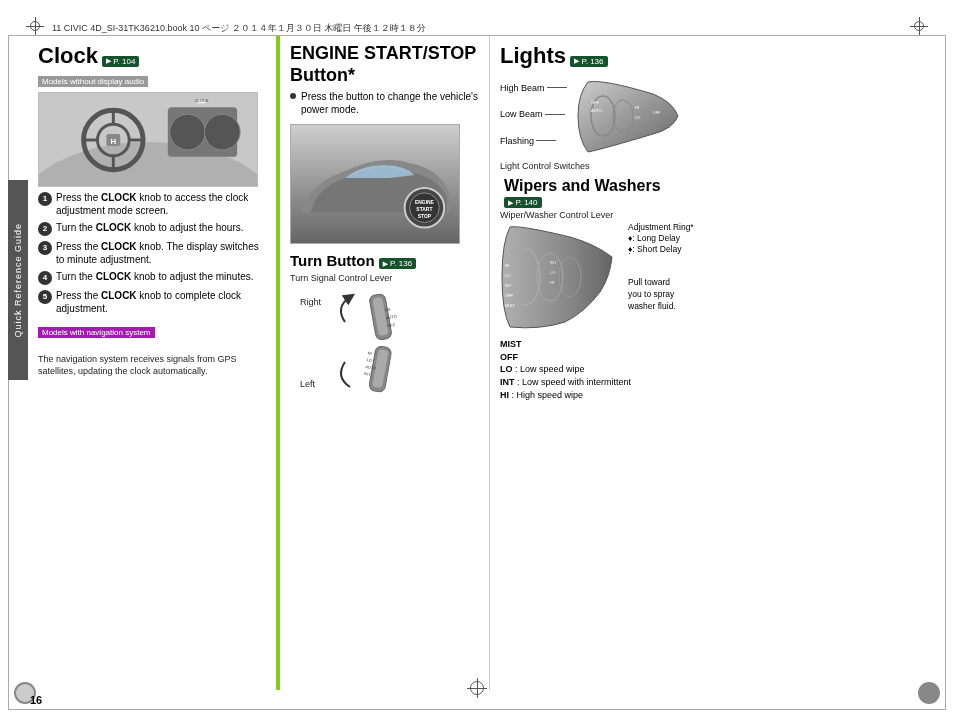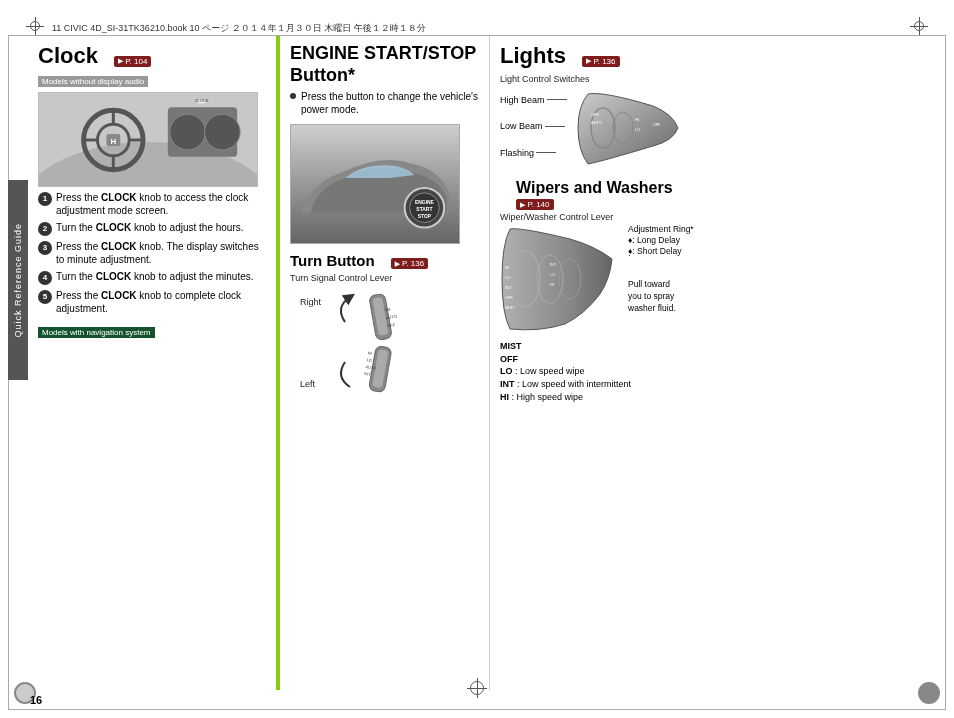--- a/index.html
+++ b/index.html
@@ -128,26 +128,26 @@
       font-size: 15px;
       font-weight: bold;
       color: #000;
       margin-bottom: 2px;
     }
 
     
     .page-ref {
       display: inline-flex;
       align-items: center;
-      background: #7f1d1d;
+      background: #14532d;
       color: #fff;
       font-size: 8px;
       padding: 1px 4px;
       border-radius: 2px;
-      margin-left: 16px;
+      margin-left: 4px;
       vertical-align: middle;
     }
     .page-ref::before {
       content: '▶';
       margin-right: 2px;
       font-size: 7px;
     }
 
     
     .model-label {
@@ -404,21 +404,22 @@
           <span class="step-num">4</span>
           <span class="step-text">Turn the <b>CLOCK</b> knob to adjust the minutes.</span>
         </div>
         <div class="step">
           <span class="step-num">5</span>
           <span class="step-text">Press the <b>CLOCK</b> knob to complete clock adjustment.</span>
         </div>
       </div>
 
       <div class="nav-note">
-        <span class="nav-note .model-label-green" style="background:#14532d;color:#fff;font-size:8px;padding:1px 4px;display:inline-block;margin-bottom:16px;">Models with navigation system</span>
+        <span class="nav-note .model-label-green" style="background:#a21caf;color:#fff;font-size:8px;padding:1px 4px;display:inline-block;margin-bottom:16px;">Models with navigation system</span>
+        <div class="nav-note-text">The navigation system receives signals from GPS satellites, updating the clock automatically.</div>
       </div>
     </div>
 
     <div class="col-engine">
       <div style="margin-bottom:4px;">
         <div class="section-title-medium">ENGINE START/STOP</div>
         <div class="section-title-medium">Button*</div>
       </div>
 
       <div class="bullet-item">
@@ -493,22 +494,20 @@
         </div>
       </div>
     </div>
 
     <div class="col-lights">
       <div style="display:flex;align-items:baseline;margin-bottom:4px;">
         <span class="section-title">Lights</span>
         <span class="page-ref">P. 136</span>
       </div>
 
-      <div style="font-size:9px;color:#222;margin-bottom:2px;">Light Control Switches</div>
-
       <div style="display:flex;gap:6px;align-items:flex-start;">
 
         <div style="display:flex;flex-direction:column;justify-content:space-around;height:80px;font-size:9px;">
           <div style="display:flex;align-items:center;gap:2px;">
             <span>High Beam</span>
             <span style="display:inline-block;width:20px;height:1px;background:#555;"></span>
           </div>
           <div style="display:flex;align-items:center;gap:2px;">
             <span>Low Beam</span>
             <span style="display:inline-block;width:20px;height:1px;background:#555;"></span>
@@ -536,20 +535,22 @@
 
             <text x="18" y="30" font-size="4" fill="#fff">OFF</text>
             <text x="18" y="38" font-size="4" fill="#fff">AUTO</text>
             <text x="62" y="35" font-size="4" fill="#fff">HI</text>
             <text x="62" y="45" font-size="4" fill="#fff">LO</text>
             <text x="80" y="40" font-size="3.5" fill="#fff">OFF</text>
           </svg>
         </div>
       </div>
 
+      <div style="font-size:9px;color:#222;margin-bottom:2px;">Light Control Switches</div>
+
       <div style="margin-top:6px;">
         <div style="display:flex;align-items:baseline;margin-bottom:2px;flex-direction:column;">
           <span class="section-title-small" style="font-size:16px;">Wipers and Washers</span>
           <span class="page-ref">P. 140</span>
         </div>
         <div style="font-size:9px;color:#222;margin-bottom:2px;">Wiper/Washer Control Lever</div>
 
         <div style="display:flex;gap:8px;">
 
           <div>

